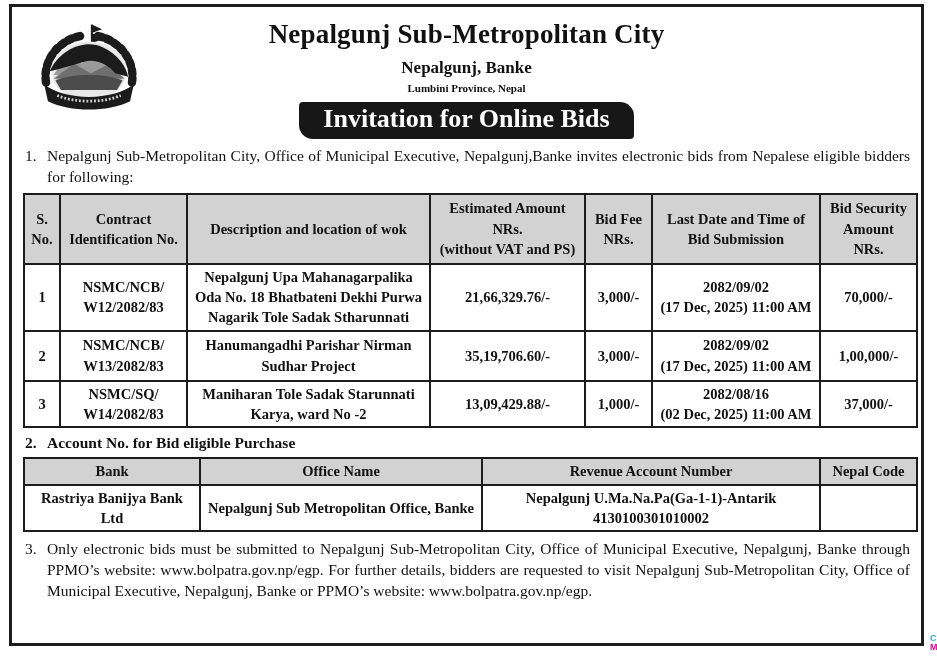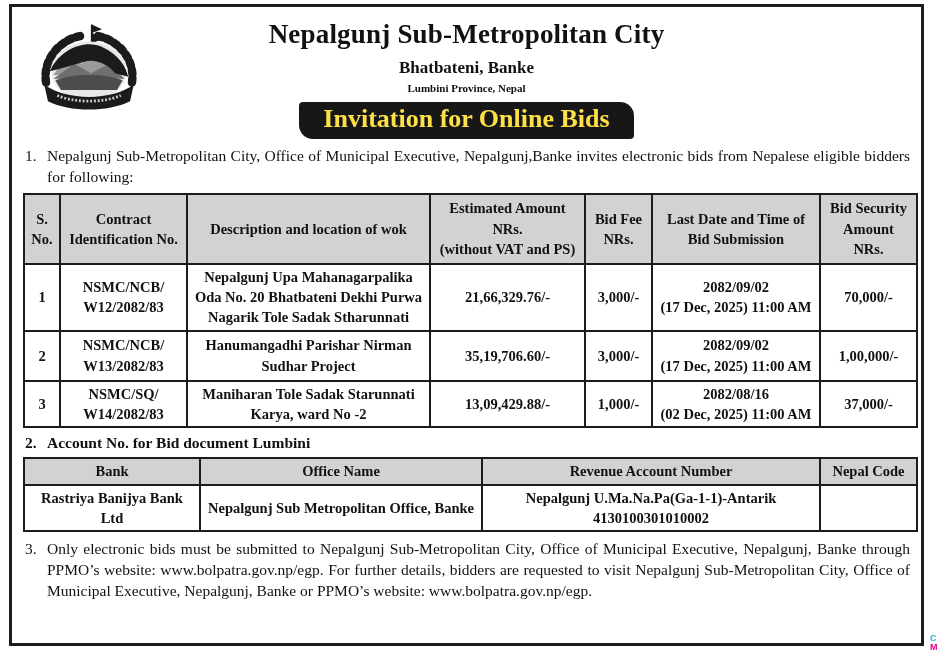--- a/index.html
+++ b/index.html
@@ -32,21 +32,21 @@
   .office-title {
     font-size: 27px; font-weight: bold; letter-spacing: 0.2px;
     line-height: 1.15; margin-top: 4px;
   }
   .location-line { font-size: 17px; font-weight: bold; margin-top: 8px; }
   .province-line { font-size: 11px; font-weight: bold; margin-top: 4px; }
   .banner-wrap { margin-top: 8px; }
   .banner {
     display: inline-block;
     background: #171717;
-    color: #fde047;
+    color: #ffffff;
     font-size: 26px; font-weight: bold;
     padding: 2px 24px 5px 24px;
     border-radius: 4px 14px 4px 14px;
   }
   .publication { font-size: 16px; font-weight: bold; margin-top: 7px; }
 
   
   .num-para {
     display: flex;
     font-size: 15.5px;
@@ -118,21 +118,21 @@
       <path d="M22 60 L44 44 L62 54 L82 44 L98 60 Z" fill="#6f6f6f"></path>
 
       <path d="M18 52 C30 26 58 18 74 26 C92 34 100 48 102 58 L88 54 C80 44 66 38 54 42 C40 46 28 50 18 52 Z" fill="#1b1b1b"></path>
 
       <path d="M24 62 C40 54 80 54 96 62 L90 72 L30 72 Z" fill="#4c4c4c"></path>
 
       <path d="M12 66 C34 84 86 84 108 66 L104 84 C80 96 40 96 16 84 Z" fill="#1b1b1b"></path>
       <path d="M26 78 C45 86 75 86 94 78" fill="none" stroke="#cfcfcf" stroke-width="3" stroke-dasharray="2 2"></path>
     </svg>
     <div class="org-title">Nepalgunj Sub-Metropolitan City</div>
-    <div class="location-line">Bhatbateni, Banke</div>
+    <div class="location-line">Nepalgunj, Banke</div>
     <div class="province-line">Lumbini Province, Nepal</div>
     <div class="banner-wrap">
       <span class="banner">Invitation for Online Bids</span>
     </div>
   </div>
 
   <div class="num-para">
     <span class="num">1.</span>
     <span class="ptext">Nepalgunj Sub-Metropolitan City, Office of Municipal Executive, Nepalgunj,Banke  invites electronic bids from Nepalese eligible bidders for following:</span>
   </div>
@@ -164,21 +164,21 @@
         <th>Bid Security
 Amount
 NRs.</th>
       </tr>
     </thead>
     <tbody>
       <tr class="r1">
         <td>1</td>
         <td>NSMC/NCB/
 W12/2082/83</td>
-        <td>Nepalgunj Upa Mahanagarpalika Oda No. 20 Bhatbateni Dekhi Purwa Nagarik Tole Sadak Stharunnati</td>
+        <td>Nepalgunj Upa Mahanagarpalika Oda No. 18 Bhatbateni Dekhi Purwa Nagarik Tole Sadak Stharunnati</td>
         <td>21,66,329.76/-</td>
         <td>3,000/-</td>
         <td>2082/09/02
 (17 Dec, 2025) 11:00 AM</td>
         <td>70,000/-</td>
       </tr>
       <tr class="r2">
         <td>2</td>
         <td>NSMC/NCB/
 W13/2082/83</td>
@@ -198,21 +198,21 @@
         <td>1,000/-</td>
         <td>2082/08/16
 (02 Dec, 2025) 11:00 AM</td>
         <td>37,000/-</td>
       </tr>
     </tbody>
   </table>
 
   <div class="item-heading">
     <span class="num">2.</span>
-    <span>Account No. for Bid document Lumbini</span>
+    <span>Account No. for Bid eligible Purchase</span>
   </div>
 
   <table class="acct-table">
     <colgroup>
       <col style="width:176px">
         <col style="width:282px">
         <col style="width:338px">
         <col style="width:97px">
     </colgroup>
     <thead>

